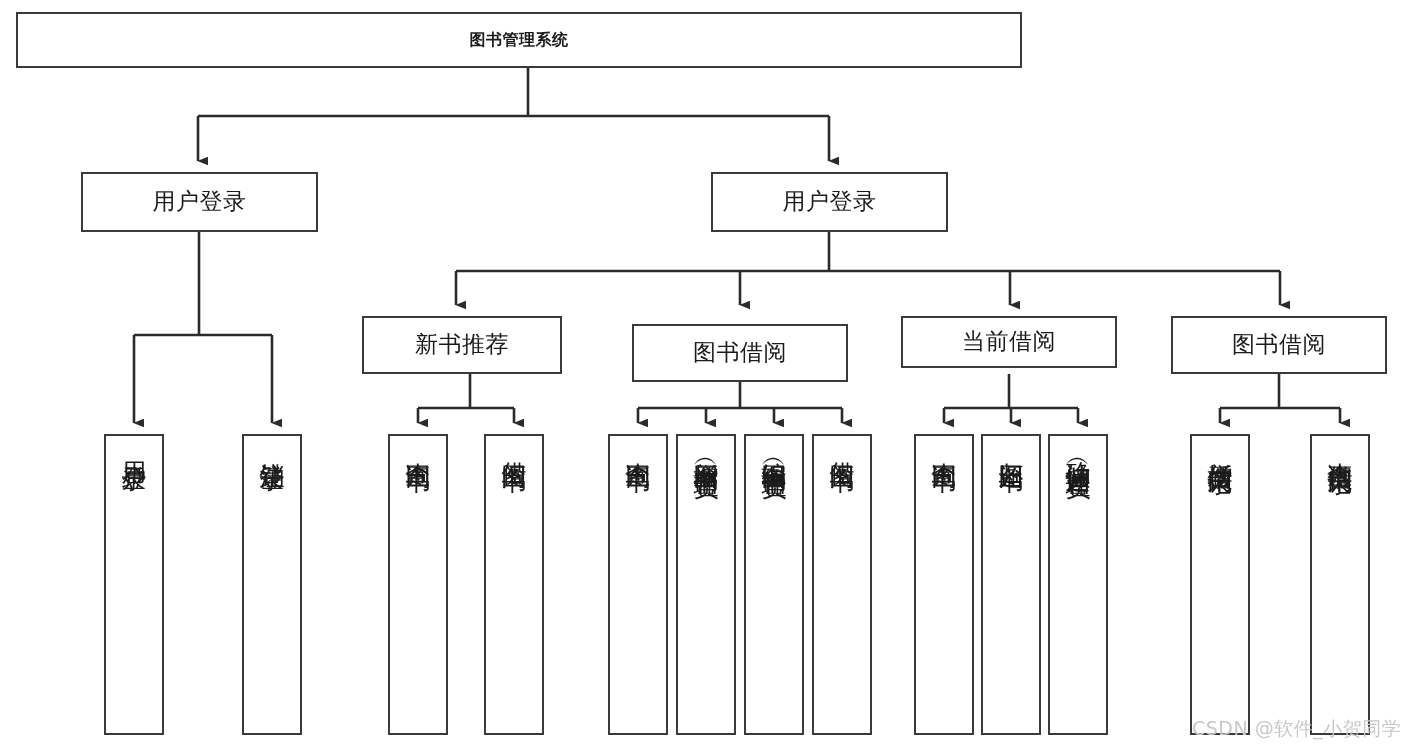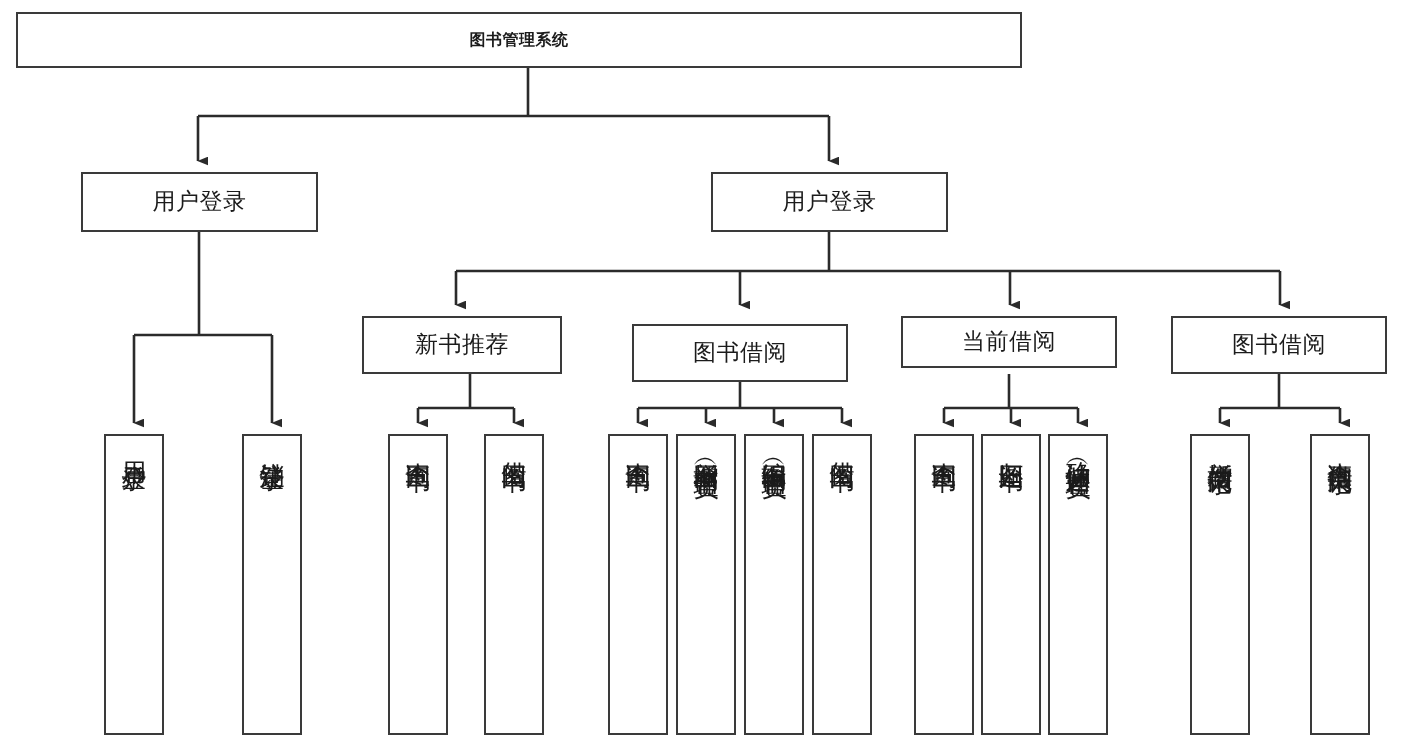--- a/index.html
+++ b/index.html
@@ -170,13 +170,14 @@
       <div class="node v-node" style="left: 1048px; top: 434px; width: 60px; height: 301px;">
         <span class="node-label">确认归还（管理员）</span>
       </div>
       <div class="node v-node" style="left: 1190px; top: 434px; width: 60px; height: 301px;">
         <span class="node-label">新增借阅记录</span>
       </div>
       <div class="node v-node" style="left: 1310px; top: 434px; width: 60px; height: 301px;">
         <span class="node-label">查询借阅记录</span>
       </div>
     </div>
+  <div class="watermark" style="left: 1192px; top: 716px;">CSDN @软件_小贺同学</div>
 </div>
 
 </body></html>

